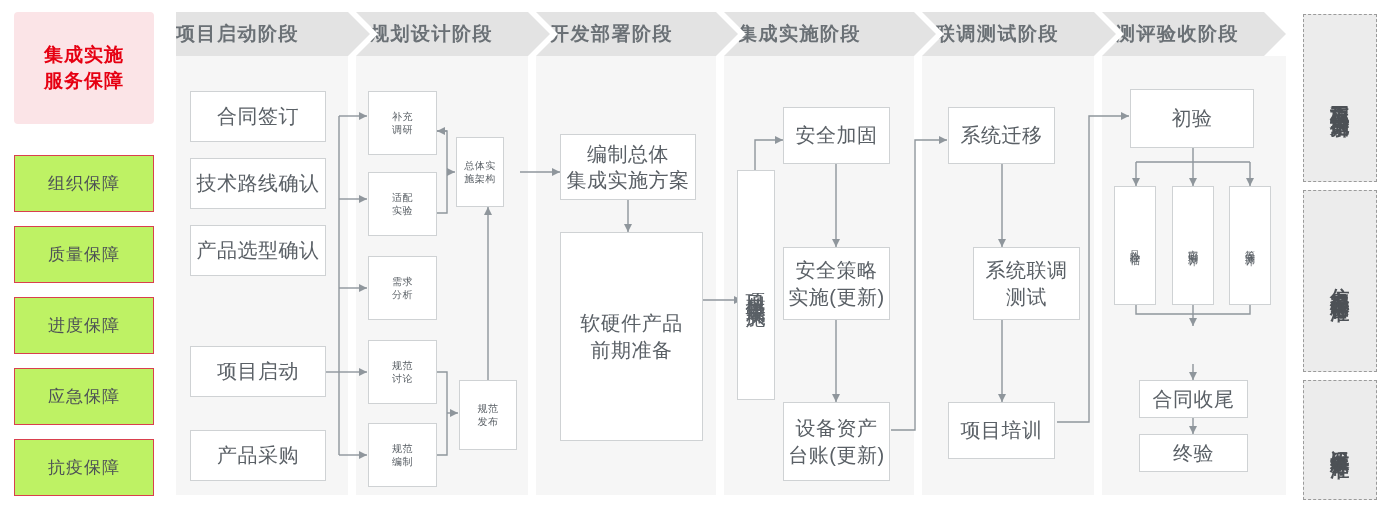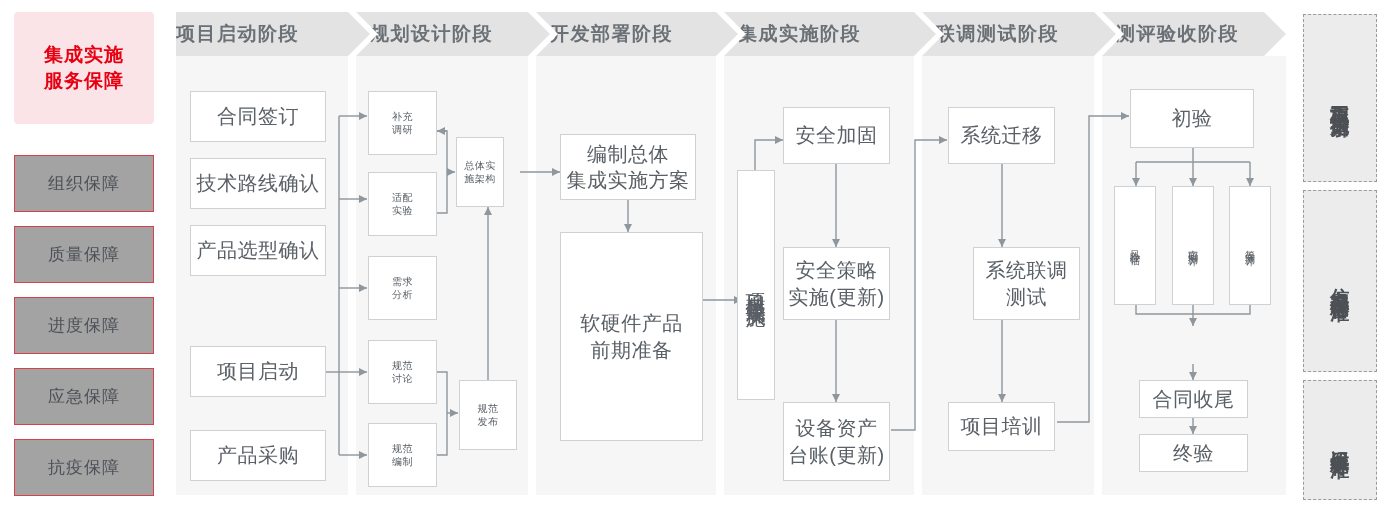--- a/index.html
+++ b/index.html
@@ -18,21 +18,21 @@
   
   .guar-title{
     left:14px;top:12px;width:140px;height:112px;
     background:#fbe4e7;border-radius:4px;
     display:flex;align-items:center;justify-content:center;
     text-align:center;color:#e60012;font-weight:bold;
     font-size:19px;line-height:1.38;letter-spacing:1px;
   }
   .guar-item{
     left:14px;width:140px;height:57px;
-    background:#a3a3a3;border:1.6px solid #d9404e;
+    background:#bef264;border:1.6px solid #d9404e;
     display:flex;align-items:center;justify-content:center;
     color:#4d5156;font-size:17px;letter-spacing:1px;
   }
 
   
   .phase-head{
     height:44px;background:#e3e3e3;
     display:flex;align-items:center;
     color:#6a7075;font-weight:bold;font-size:19px;letter-spacing:1.5px;
     box-sizing:border-box;
@@ -281,21 +281,21 @@
 
   <div class="abs node" style="left:948px;top:107px;width:107px;height:57px;">
     <span>系统迁移</span>
   </div>
   <div class="abs node" style="left:948px;top:247px;width:107px;height:73px;margin-left:25px;">
     <div>
       <div>系统联调</div>
       <div>测试</div>
     </div>
   </div>
-  <div class="abs node" style="left:948px;top:402px;width:107px;height:49px;">
+  <div class="abs node" style="left:948px;top:402px;width:107px;height:57px;">
     <span>项目培训</span>
   </div>
 
   <div class="abs node" style="left:1130px;top:89px;width:124px;height:59px;">
     <span>初验</span>
   </div>
   <div class="abs node vert sm" style="left:1114px;top:186px;width:42px;height:119px;">
     <span>风险评估</span>
   </div>
   <div class="abs node vert sm" style="left:1172px;top:186px;width:42px;height:119px;">

